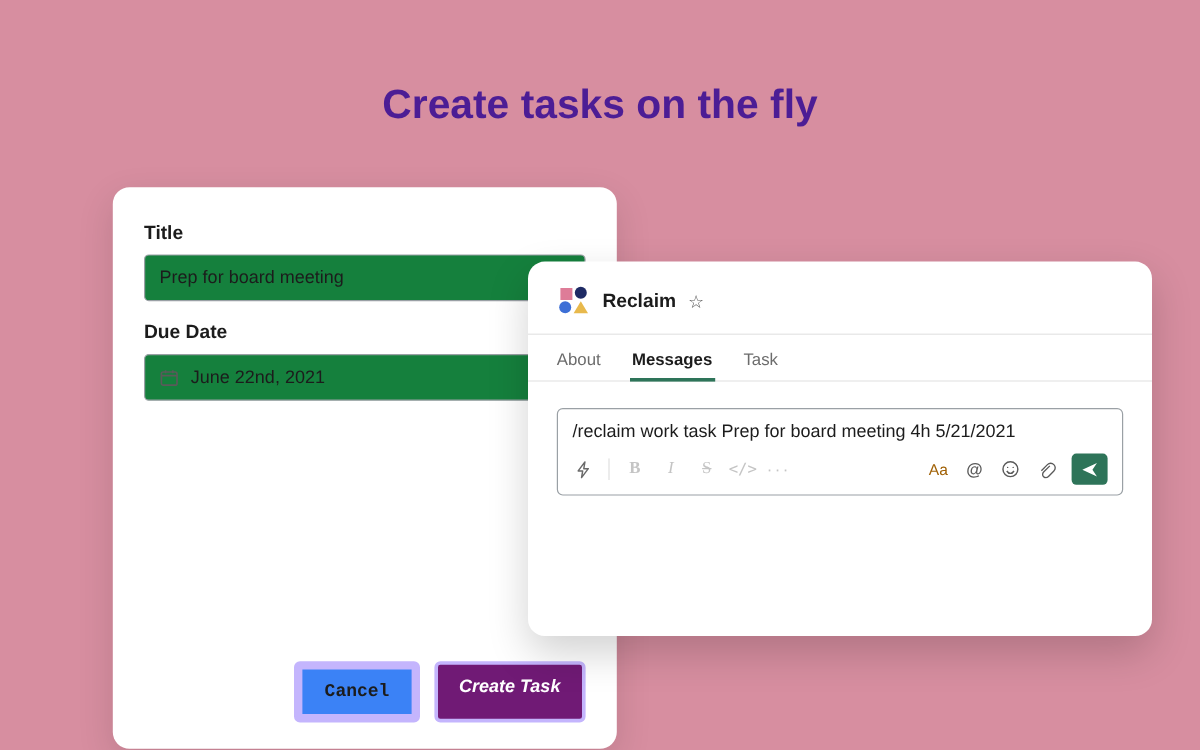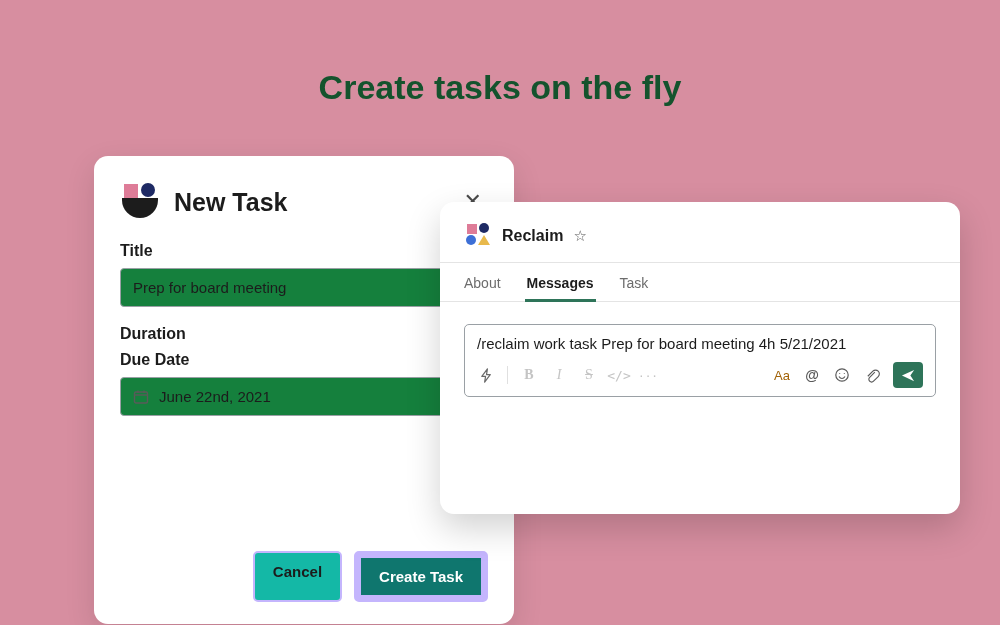--- a/index.html
+++ b/index.html
@@ -11,21 +11,21 @@
     overflow: hidden;
   }
 
   .hero-title {
     position: absolute;
     top: 68px;
     left: 0; right: 0;
     text-align: center;
     font-size: 34px;
     font-weight: 700;
-    color: #14532d;
+    color: #4c1d95;
   }
 
   
   .task-card {
     position: absolute;
     left: 94px;
     top: 156px;
     width: 420px;
     height: 468px;
     background: #fff;
@@ -85,35 +85,37 @@
     gap: 12px;
   }
   .btn {
     border-radius: 5px;
     font-size: 15px;
     font-weight: 700;
     padding: 10px 18px;
     cursor: pointer;
   }
   .btn-cancel {
-    background: #14b8a6;
-    border: 2px solid #c4b5fd;
-    color: #1c1c1c;
+    background: #3b82f6;
+    border: 7px solid #c4b5fd;
+    color: #1c1c1c;
+    font-family: Liberation Mono, monospace;
   }
   .btn-create {
-    background: #0f766e;
-    border: 7px solid #c4b5fd;
+    background: #701a75;
+    border: 3px solid #c4b5fd;
     color: #fff;
+    font-style: italic;
   }
 
   
   .slack-card {
     position: absolute;
     left: 440px;
-    top: 202px;
+    top: 218px;
     width: 520px;
     height: 312px;
     background: #fff;
     border-radius: 14px;
     box-shadow: 0 14px 34px rgba(0,0,0,.18);
     padding: 20px 0 0 0;
   }
   .slack-head {
     display: flex;
     align-items: center;
@@ -215,36 +217,26 @@
     position:absolute; left:2px; top:16px; width:36px; height:20px;
     background:#1c1c1c; border-bottom-left-radius:36px; border-bottom-right-radius:36px;
   }
 </style>
 </head>
 <body>
 
 <div class="hero-title">Create tasks on the fly</div>
 
 <div class="task-card">
-  <div class="task-header">
-    <span class="logo-md">
-      <span class="bowl"></span>
-      <span class="sq"></span>
-        <span class="cir"></span>
-    </span>
-    <div class="task-title">New Task</div>
-    <div class="close-x">✕</div>
-  </div>
 
   <div class="field-label">Title</div>
   <div class="field-input">
     <span>Prep for board meeting</span>
   </div>
 
-  <div class="field-label">Duration</div>
 
   <div class="field-label">Due Date</div>
   <div class="field-input">
     <span class="cal-icon">
       <svg viewBox="0 0 16 16" width="16" height="16" fill="none" stroke="#5a5a5a" stroke-width="1.4">
         <rect x="1.5" y="3" width="13" height="11" rx="1.5"></rect>
         <line x1="1.5" y1="6" x2="14.5" y2="6"></line>
         <line x1="5" y1="1.5" x2="5" y2="4"></line>
         <line x1="11" y1="1.5" x2="11" y2="4"></line>
       </svg>

